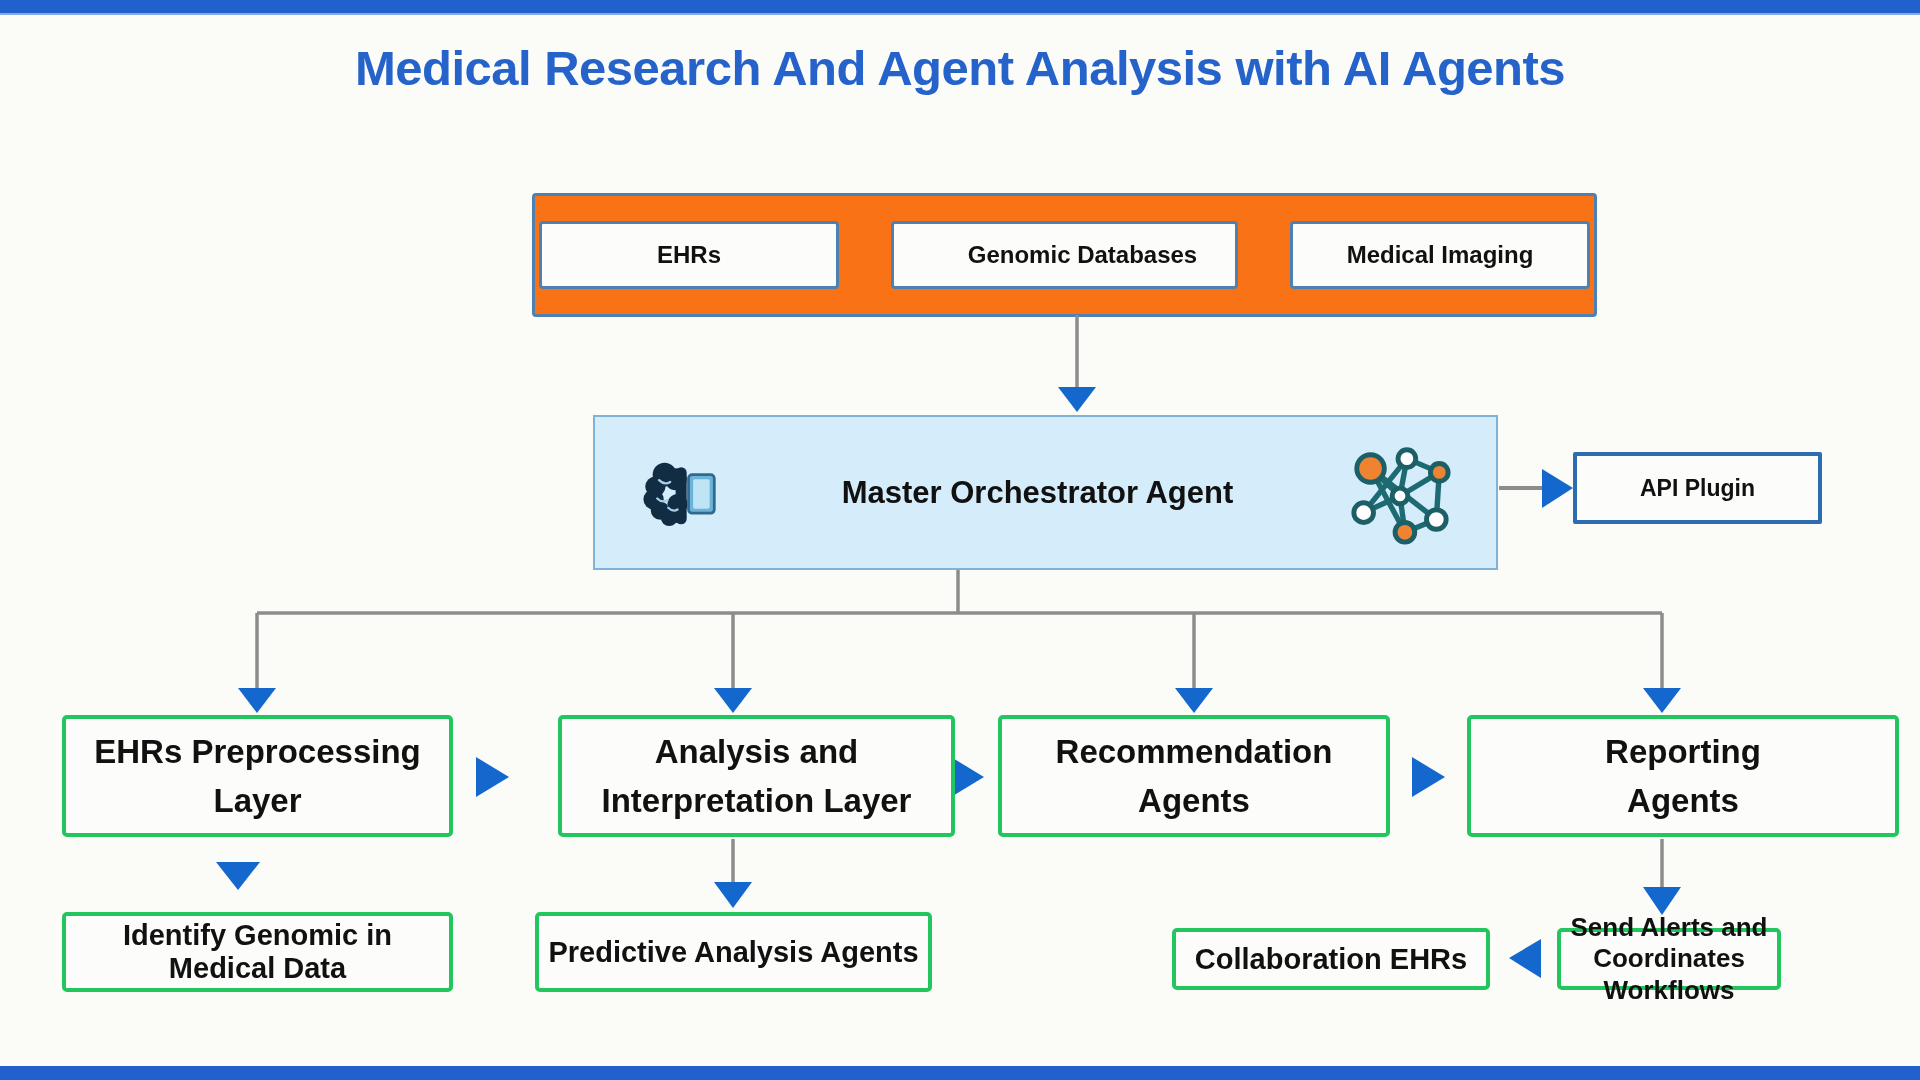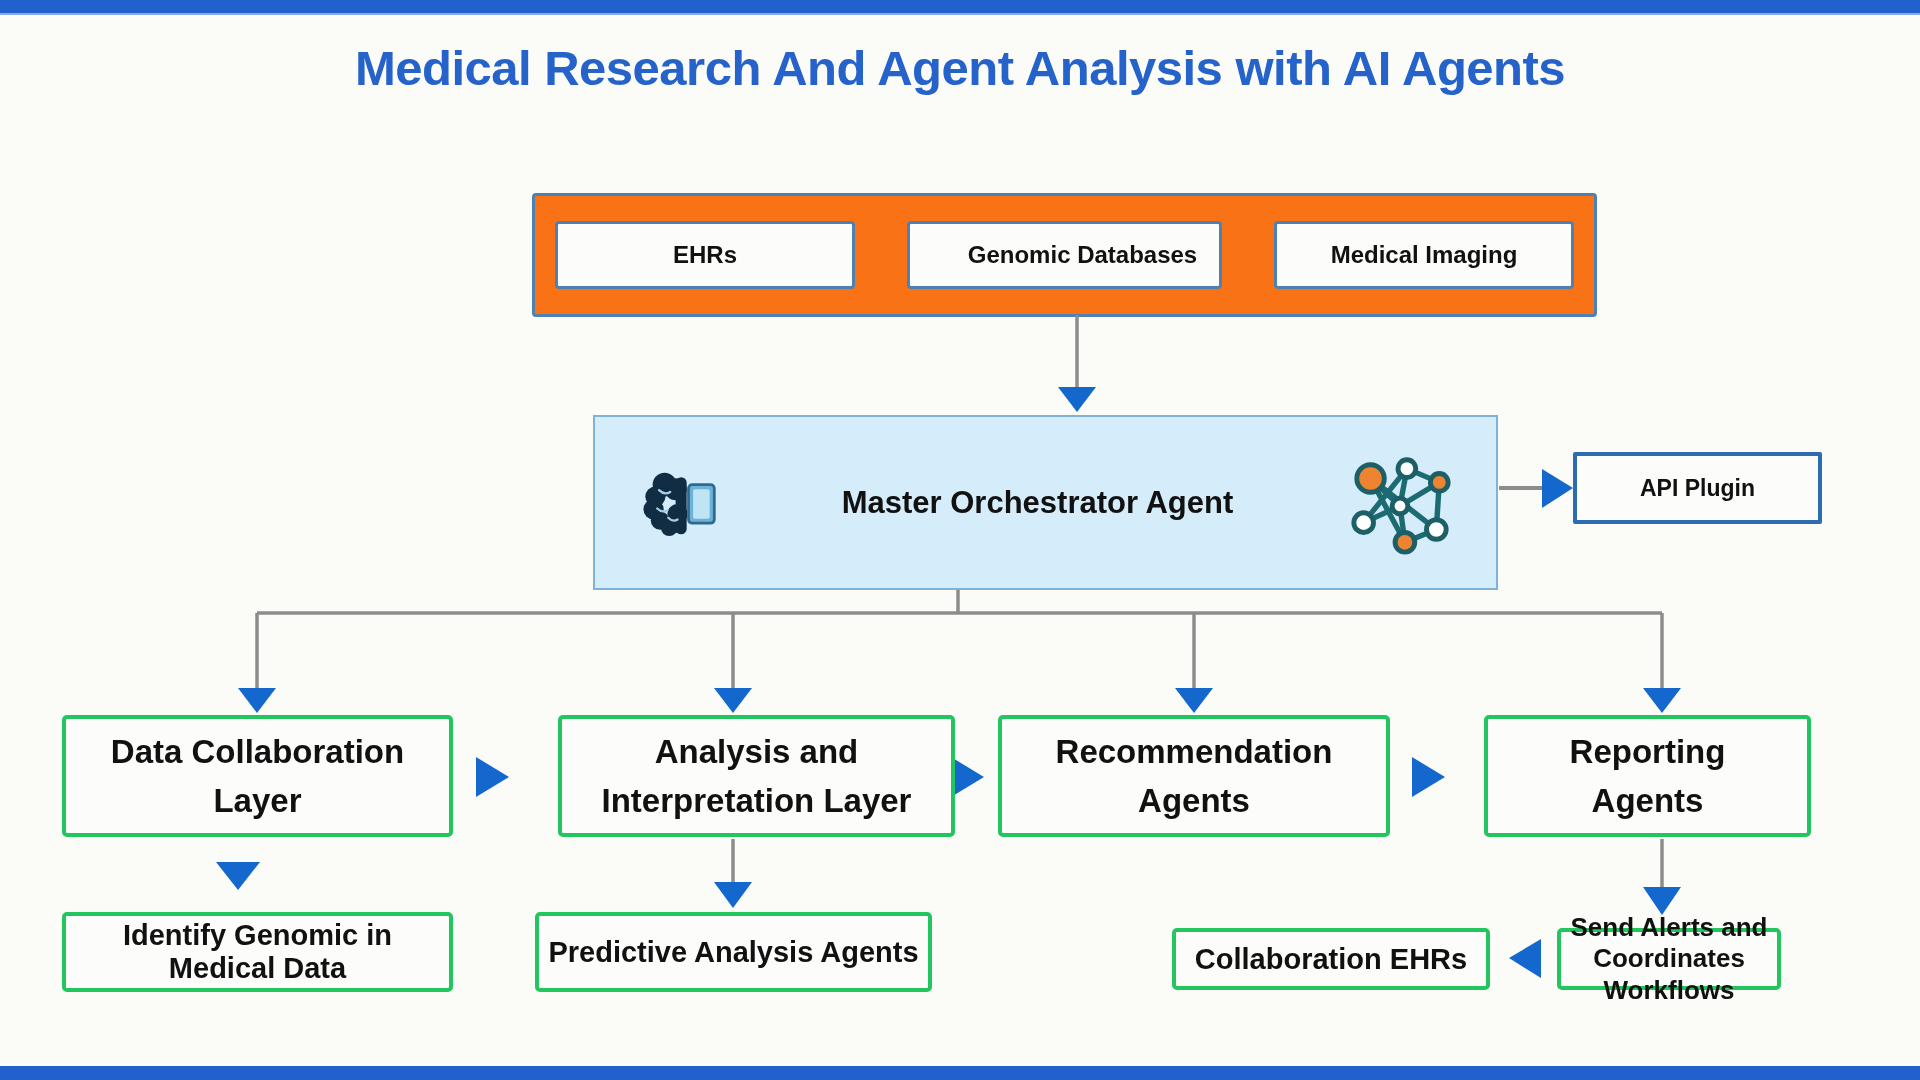--- a/index.html
+++ b/index.html
@@ -30,51 +30,51 @@
     position:absolute;left:532px;top:193px;width:1065px;height:124px;
     border:3px solid #4e80b2;border-radius:4px;background:#f97316;
     display:flex;align-items:center;justify-content:center;gap:52px;
   }
   .src-box{
     width:300px;height:68px;border:3px solid #4e80b2;border-radius:4px;
     display:flex;align-items:center;justify-content:center;
     font-size:24px;font-weight:bold;background:#fcfcfa;
   }
   .orchestrator{
-    position:absolute;left:593px;top:415px;width:905px;height:175px;
+    position:absolute;left:593px;top:415px;width:905px;height:155px;
     background:#d5ecfa;border:2px solid #7fb2d6;
     display:flex;align-items:center;justify-content:space-between;
     padding:0 42px;
   }
   .orch-label{flex:1;text-align:center;font-size:31px;font-weight:bold;}
   .api-box{left:1573px;top:452px;width:249px;height:72px;font-size:23px;border-color:#2e6cb2;border-radius:2px;}
   .stage{top:715px;height:122px;font-size:33px;line-height:1.5;}
   .stage1{left:62px;width:391px;}
   .stage2{left:535px;width:397px;margin-left:23px;}
   .stage3{left:998px;width:392px;}
-  .stage4{left:1467px;width:327px;margin-left:17px;}
+  .stage4{left:1467px;width:432px;}
   .out1{left:62px;top:912px;width:391px;height:80px;font-size:29px;}
   .out2{left:535px;top:912px;width:397px;height:80px;font-size:29px;}
   .collab{left:1172px;top:928px;width:318px;height:62px;font-size:29px;}
   .alerts{left:1557px;top:928px;width:224px;height:62px;font-size:26px;line-height:1.2;}
   #wires{position:absolute;left:0;top:0;pointer-events:none;}
 </style>
 </head>
 <body>
 
 <div id="canvas">
 
   <div class="topbar"></div>
 
   <div class="title">Medical Research And Agent Analysis with AI Agents</div>
 
 
   <div class="src-wrap">
     <div class="src-box">EHRs</div>
-    <div class="src-box" style="width:315px;padding-left:36px;">Genomic Databases</div>
+    <div class="src-box" style="width:347px;padding-left:36px;">Genomic Databases</div>
     <div class="src-box">Medical Imaging</div>
   </div>
 
   <svg id="wires" width="1920" height="1080">
 
     <line x1="1077" y1="315" x2="1077" y2="389" stroke="#8c8c8c" stroke-width="3.5"></line>
     <polygon points="1058,387 1096,387 1077,412" fill="#1467cd"></polygon>
 
     <line x1="1499" y1="488" x2="1543" y2="488" stroke="#8c8c8c" stroke-width="4"></line>
     <polygon points="1542,469 1542,508 1573,488" fill="#1467cd"></polygon>
@@ -142,21 +142,21 @@
       <circle cx="95" cy="34" r="9" fill="#ee8432" stroke="#1d5f66" stroke-width="5"></circle>
       <circle cx="55" cy="58" r="8" fill="#fff" stroke="#1d5f66" stroke-width="5"></circle>
       <circle cx="18" cy="75" r="10" fill="#fff" stroke="#1d5f66" stroke-width="5"></circle>
       <circle cx="92" cy="82" r="10" fill="#fff" stroke="#1d5f66" stroke-width="5"></circle>
       <circle cx="60" cy="95" r="10" fill="#ee8432" stroke="#1d5f66" stroke-width="5"></circle>
     </svg>
   </div>
 
   <div class="box api-box">API Plugin</div>
 
-  <div class="box stage stage1">Data Collaboration
+  <div class="box stage stage1">EHRs Preprocessing
 Layer</div>
   <div class="box stage stage2">Analysis and
 Interpretation Layer</div>
   <div class="box stage stage3">Recommendation
 Agents</div>
   <div class="box stage stage4">Reporting
 Agents</div>
 
   <div class="box out1">Identify Genomic in Medical Data</div>
   <div class="box out2">Predictive Analysis Agents</div>

